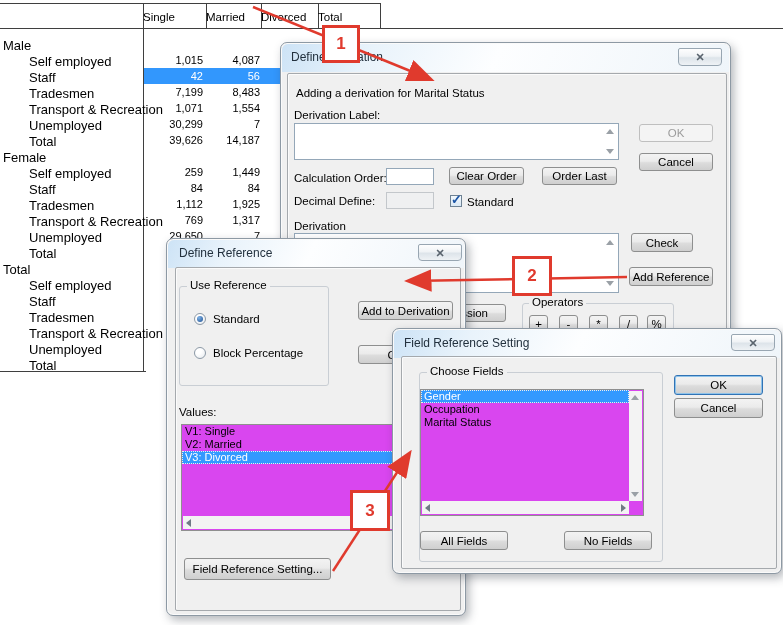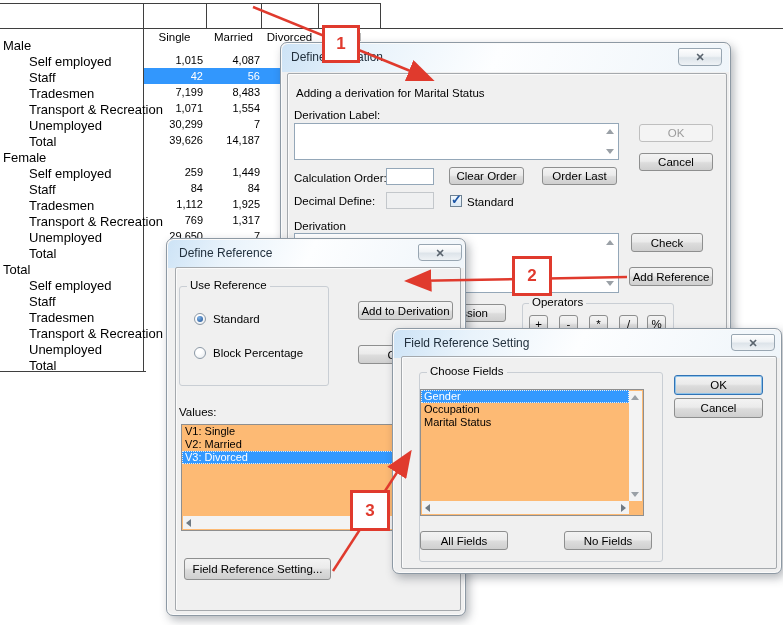--- a/index.html
+++ b/index.html
@@ -2,21 +2,21 @@
 <html><head>
 <meta charset="utf-8">
 <style>
   html,body{margin:0;padding:0;background:#fff;}
   .screen{position:relative;width:783px;height:625px;background:#ffffff;
     font-family:"Liberation Sans",sans-serif;font-size:11.5px;color:#000;overflow:hidden;}
 
   
   .hline,.vline{position:absolute;background:#3f3f3f;}
   .hline{height:1px;} .vline{width:1px;}
-  .colhead{position:absolute;top:11px;text-align:center;font-size:11.5px;margin-top:20px;}
+  .colhead{position:absolute;top:11px;text-align:left;font-size:11.5px;}
   .trow{position:absolute;left:0;width:400px;height:16px;}
   .selbar{position:absolute;left:144px;width:142px;top:0;height:16px;background:#3297fd;}
   .tlabel{position:absolute;left:3px;top:2px;font-size:13px;white-space:nowrap;}
   .tlabel.ind{left:29px;}
   .tval{position:absolute;top:2px;text-align:right;font-size:11px;}
   .tval.c1{left:146px;width:57px;}
   .tval.c2{left:206px;width:54px;}
   .trow.sel .tval{color:#fff;position:absolute;}
 
   
@@ -34,21 +34,21 @@
   .btn{position:absolute;display:flex;align-items:center;justify-content:center;
     background:linear-gradient(to bottom,#f3f3f3 0%,#ebebeb 45%,#dcdcdc 55%,#cfcfcf 100%);
     border:1px solid #8e8f8f;border-radius:3px;font-size:11.5px;color:#000;box-sizing:border-box;white-space:nowrap;}
   .btn.disabled{background:#f4f4f4;border-color:#bfbfbf;color:#9c9c9c;}
   .btn.default{border-color:#3173b5;box-shadow:inset 0 0 0 1px #8fc3ea;}
   .btn.clipped{justify-content:flex-end;padding-right:17px;overflow:hidden;}
   .group{position:absolute;border:1px solid #c9ced4;border-radius:3px;box-sizing:border-box;}
   .grouplabel{position:absolute;background:#f0f0f0;padding:0 3px;white-space:nowrap;}
   .tb{position:absolute;background:#fff;border:1px solid #94a7b8;box-sizing:border-box;}
   .tb.disabled{background:#eff0f1;border-color:#c3c7cb;}
-  .listbox{position:absolute;background:#fdba74;border:1px solid #8f8f8f;box-sizing:border-box;overflow:hidden;}
+  .listbox{position:absolute;background:#d946ef;border:1px solid #8f8f8f;box-sizing:border-box;overflow:hidden;}
   .li{height:13px;line-height:13px;font-size:11px;padding-left:3px;white-space:nowrap;}
   .li.sel{background:#3399ff;color:#fff;outline:1px dotted #ececec;outline-offset:-1px;}
   .arr{position:absolute;width:0;height:0;border-style:solid;}
   .arr.up{border-width:0 4px 5px 4px;border-color:transparent transparent #9aa0a6 transparent;}
   .arr.down{border-width:5px 4px 0 4px;border-color:#9aa0a6 transparent transparent transparent;}
   .arr.left{border-width:4px 5px 4px 0;border-color:transparent #6f7a84 transparent transparent;}
   .arr.right{border-width:4px 0 4px 5px;border-color:transparent transparent transparent #6f7a84;}
   .sbtrack{position:absolute;background:#f3f3f3;}
   .radio{position:absolute;width:12px;height:12px;border:1px solid #8c99a6;border-radius:50%;
     background:radial-gradient(circle at 35% 30%,#fff 30%,#e6eaee 95%);box-sizing:border-box;}
@@ -198,21 +198,21 @@
     <span class="lbl" style="left:186px;top:153px;">Standard</span>
 
     <span class="lbl" style="left:13px;top:177px;">Derivation</span>
     <div class="tb" style="left:13px;top:190px;width:325px;height:60px;">
       <span class="arr up" style="right:4px;top:6px;"></span>
       <span class="arr down" style="right:4px;bottom:6px;"></span>
     </div>
 
     <div class="btn disabled" style="left:358px;top:81px;width:74px;height:18px;">OK</div>
     <div class="btn" style="left:358px;top:110px;width:74px;height:18px;">Cancel</div>
-    <div class="btn" style="left:350px;top:190px;width:72px;height:19px;">Check</div>
+    <div class="btn" style="left:350px;top:190px;width:62px;height:19px;">Check</div>
     <div class="btn" style="left:348px;top:224px;width:84px;height:19px;">Add Reference</div>
     <div class="btn clipped" style="left:155px;top:261px;width:70px;height:18px;">ession</div>
 
     <div class="group" style="left:241px;top:260px;width:152px;height:80px;"></div>
     <span class="grouplabel" style="left:248px;top:253px;">Operators</span>
     <div class="btn opbtn" style="left:248px;top:272px;">+</div>
     <div class="btn opbtn" style="left:278px;top:272px;">-</div>
     <div class="btn opbtn" style="left:308px;top:272px;">*</div>
     <div class="btn opbtn" style="left:338px;top:272px;">/</div>
     <div class="btn opbtn" style="left:366px;top:272px;">%</div>

